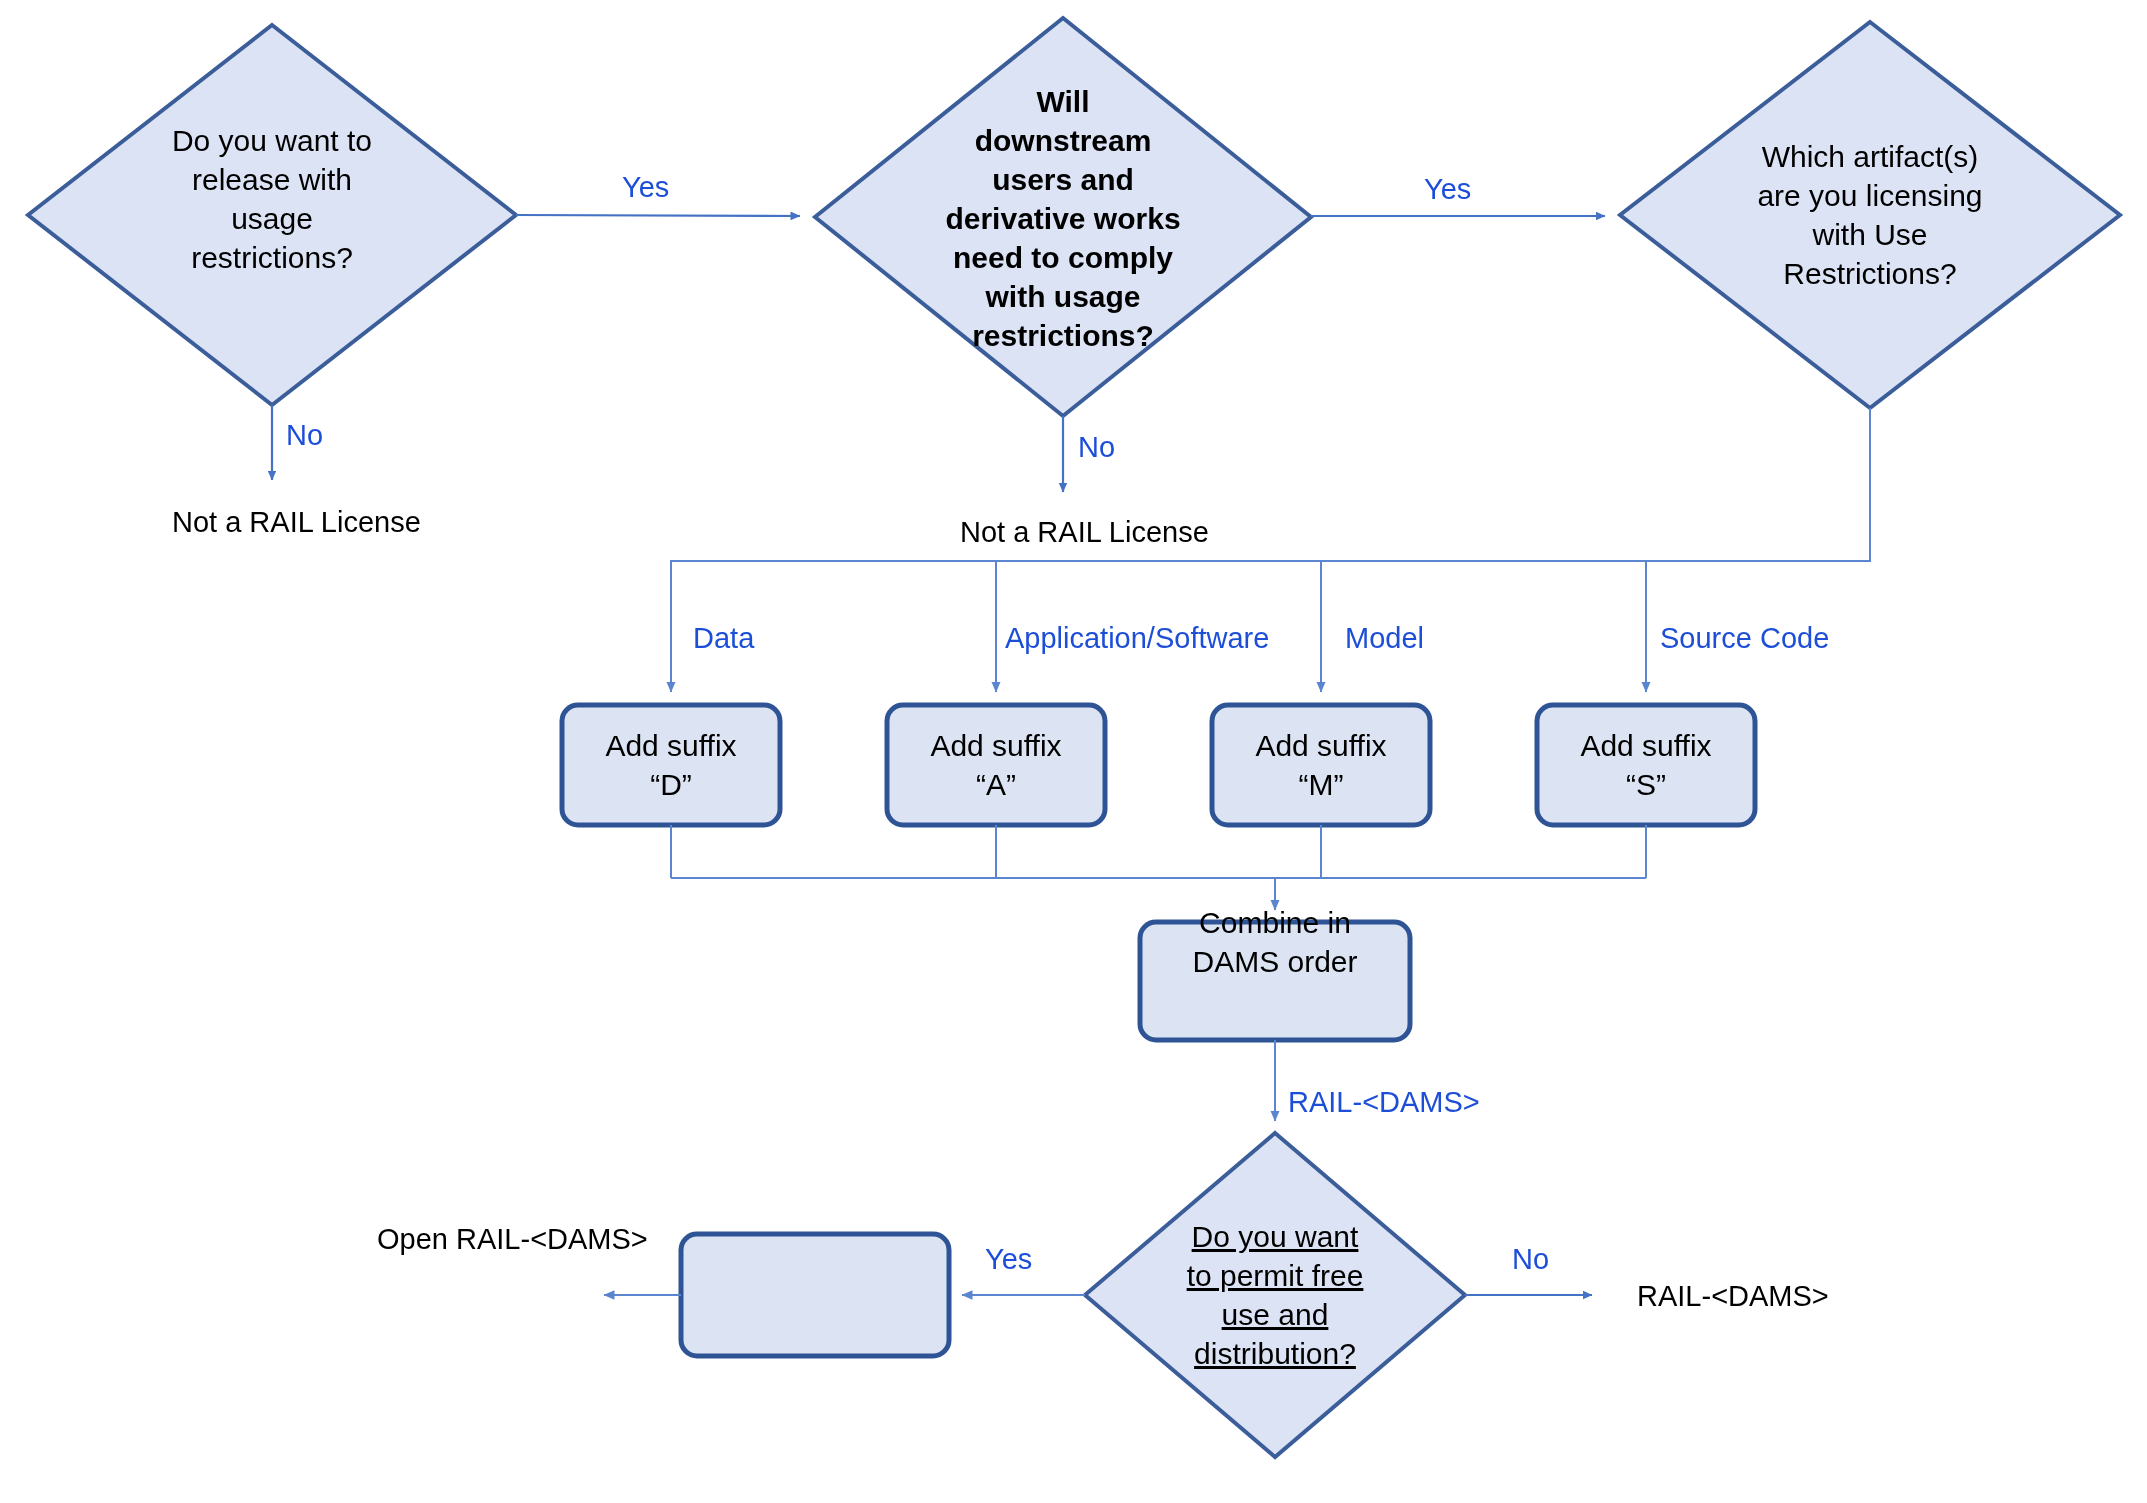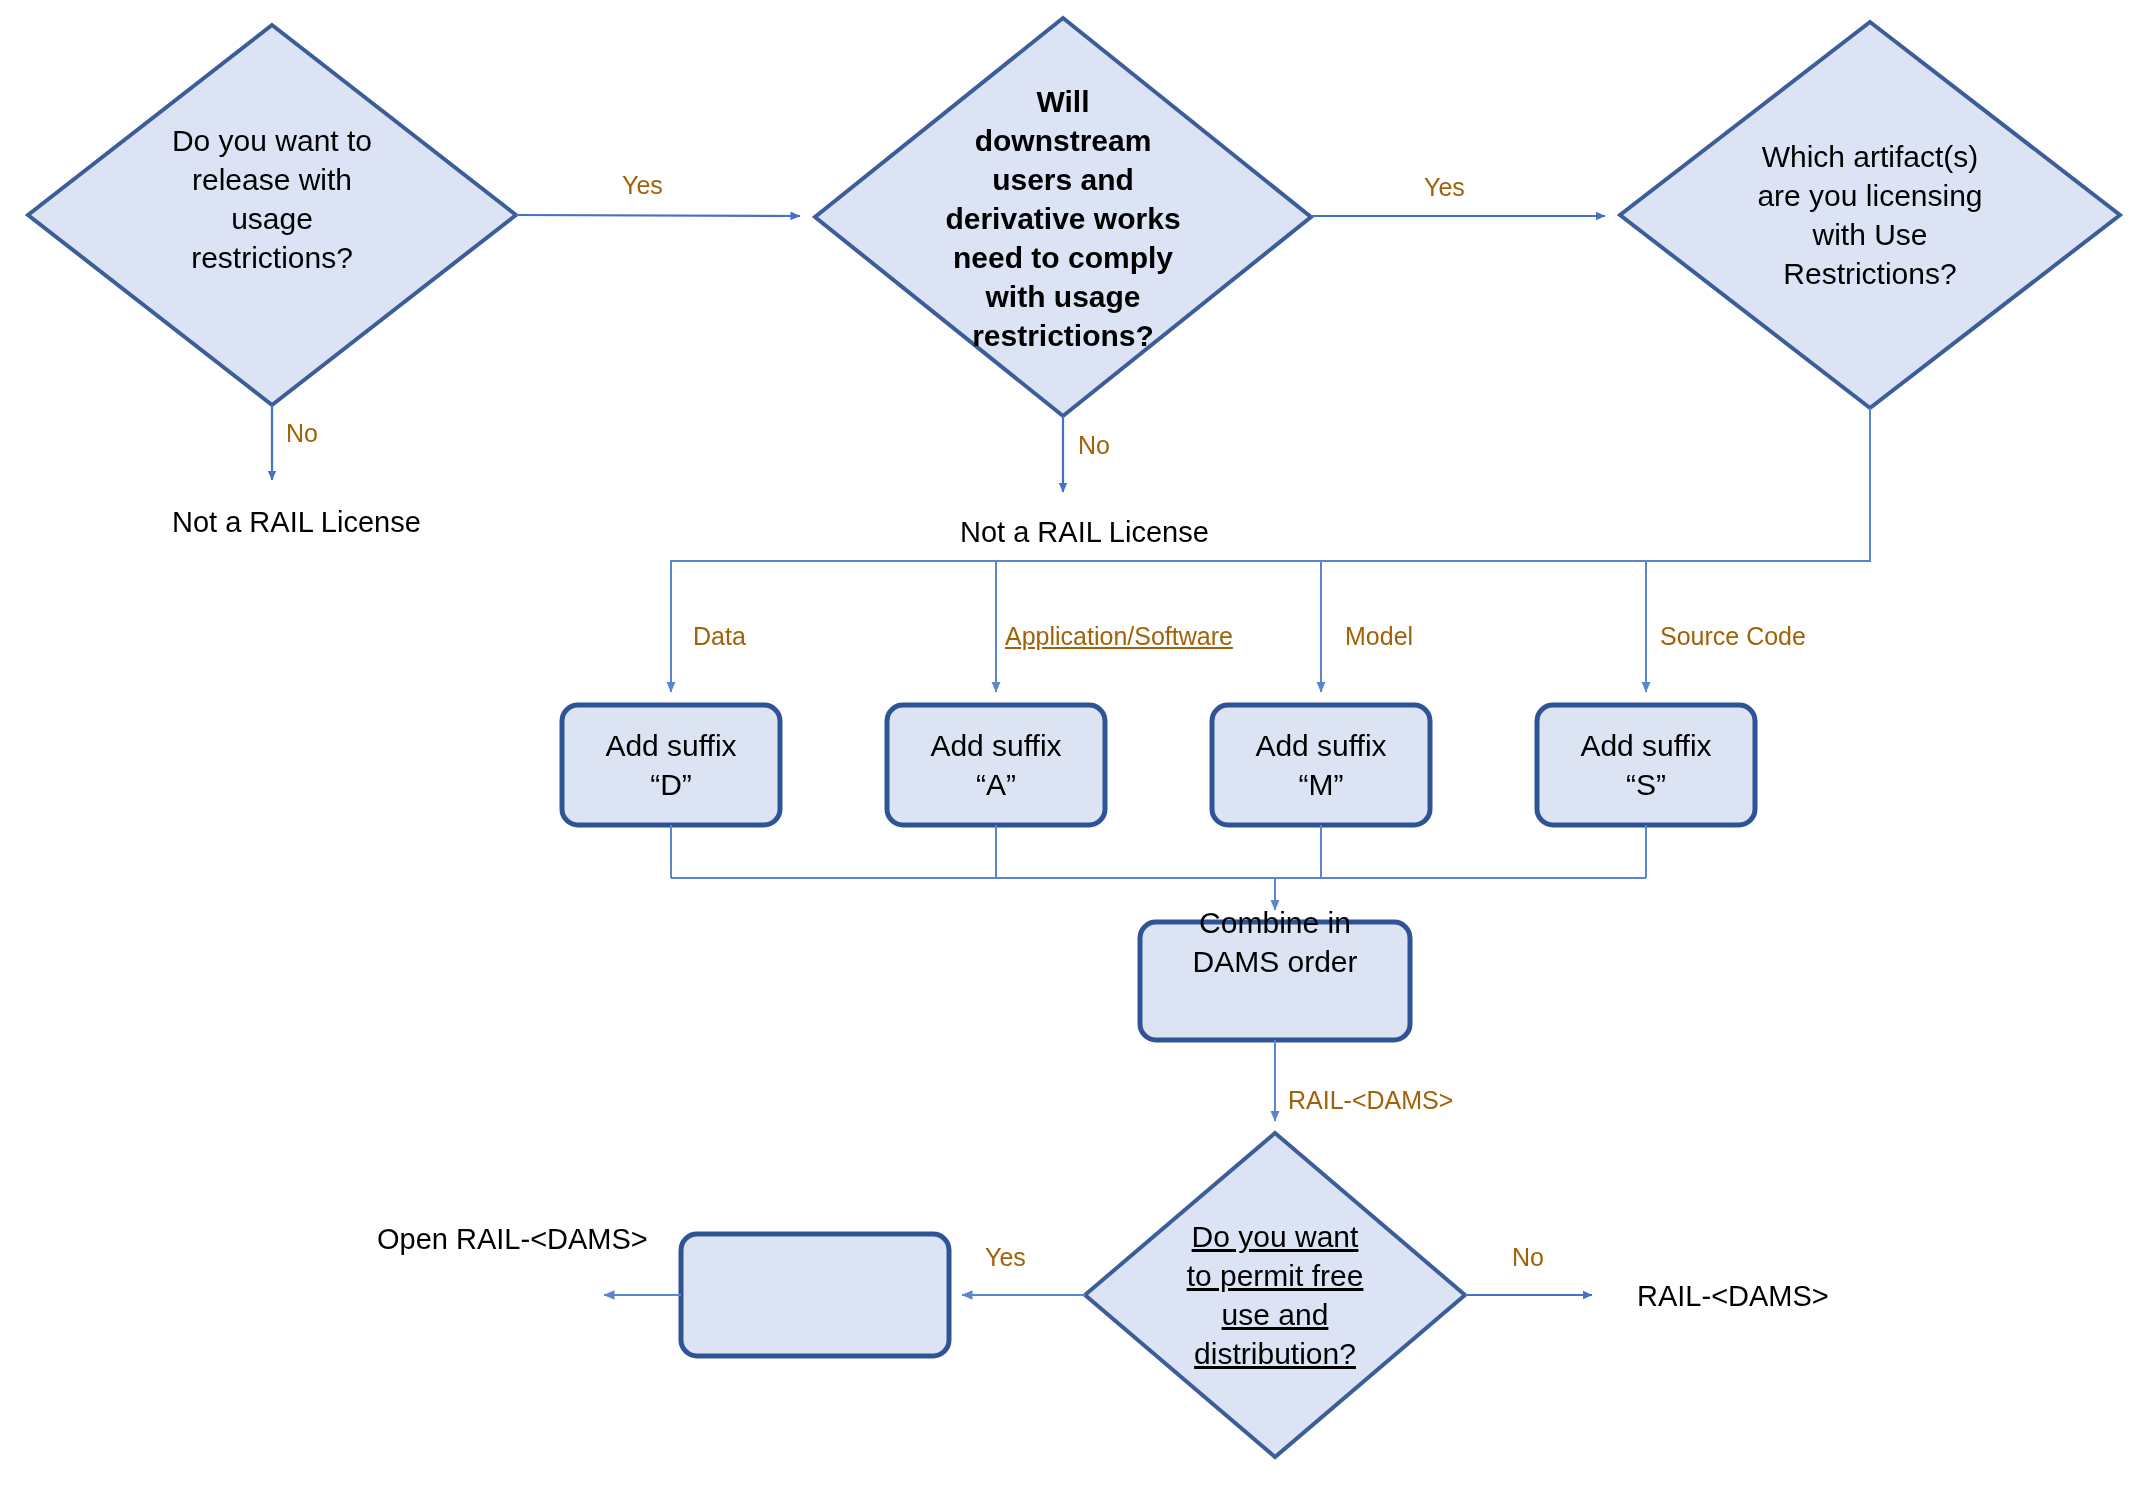--- a/index.html
+++ b/index.html
@@ -6,21 +6,21 @@
   body{width:2147px;height:1503px;overflow:hidden;
        font-family:"Liberation Sans","DejaVu Sans",sans-serif;}
   #canvas{position:relative;width:2147px;height:1503px;background:#fff;}
   svg#wires{position:absolute;inset:0;width:2147px;height:1503px;}
   .node-label{
     position:absolute;display:flex;align-items:center;justify-content:center;
     text-align:center;color:#000;line-height:1.30;
     font-size:30px;pointer-events:none;white-space:pre-line;
   }
   .edge-label{
-    position:absolute;color:#a16207;font-size:25px;line-height:1.2;
+    position:absolute;color:#1d4ed8;font-size:29px;line-height:1.2;
     white-space:nowrap;
   }
   .term-label{
     position:absolute;color:#000;font-size:29px;line-height:1.2;white-space:nowrap;margin-left:24px;
   }
   .diamond-shape{fill:#DCE3F4;stroke:#3B5E9B;stroke-width:4;}
   .box-shape{fill:#DCE4F4;stroke:#2E5496;stroke-width:5;}
   .wire{stroke:#4472C4;stroke-width:2.2;fill:none;}
   .wire-thin{stroke:#5B86CF;stroke-width:2;fill:none;}
   .arrowfill{fill:#4472C4;}
@@ -120,21 +120,21 @@
 use and
 distribution?</div>
 
 
   <div class="edge-label" style="left:622px;top:170px;">Yes</div>
   <div class="edge-label" style="left:286px;top:418px;">No</div>
   <div class="edge-label" style="left:1424px;top:172px;">Yes</div>
   <div class="edge-label" style="left:1078px;top:430px;">No</div>
 
   <div class="edge-label" style="left:693px;top:621px;">Data</div>
-  <div class="edge-label" style="left:1005px;top:621px;text-decoration:underline;">Application/Software</div>
+  <div class="edge-label" style="left:1005px;top:621px;">Application/Software</div>
   <div class="edge-label" style="left:1345px;top:621px;text-align:right;">Model</div>
   <div class="edge-label" style="left:1660px;top:621px;">Source Code</div>
 
   <div class="edge-label" style="left:1288px;top:1085px;">RAIL-&lt;DAMS&gt;</div>
 
   <div class="edge-label" style="left:985px;top:1242px;">Yes</div>
   <div class="edge-label" style="left:1512px;top:1242px;">No</div>
 
   <div class="term-label" style="left:148px;top:505px;">Not a RAIL License</div>
   <div class="term-label" style="left:936px;top:515px;">Not a RAIL License</div>

